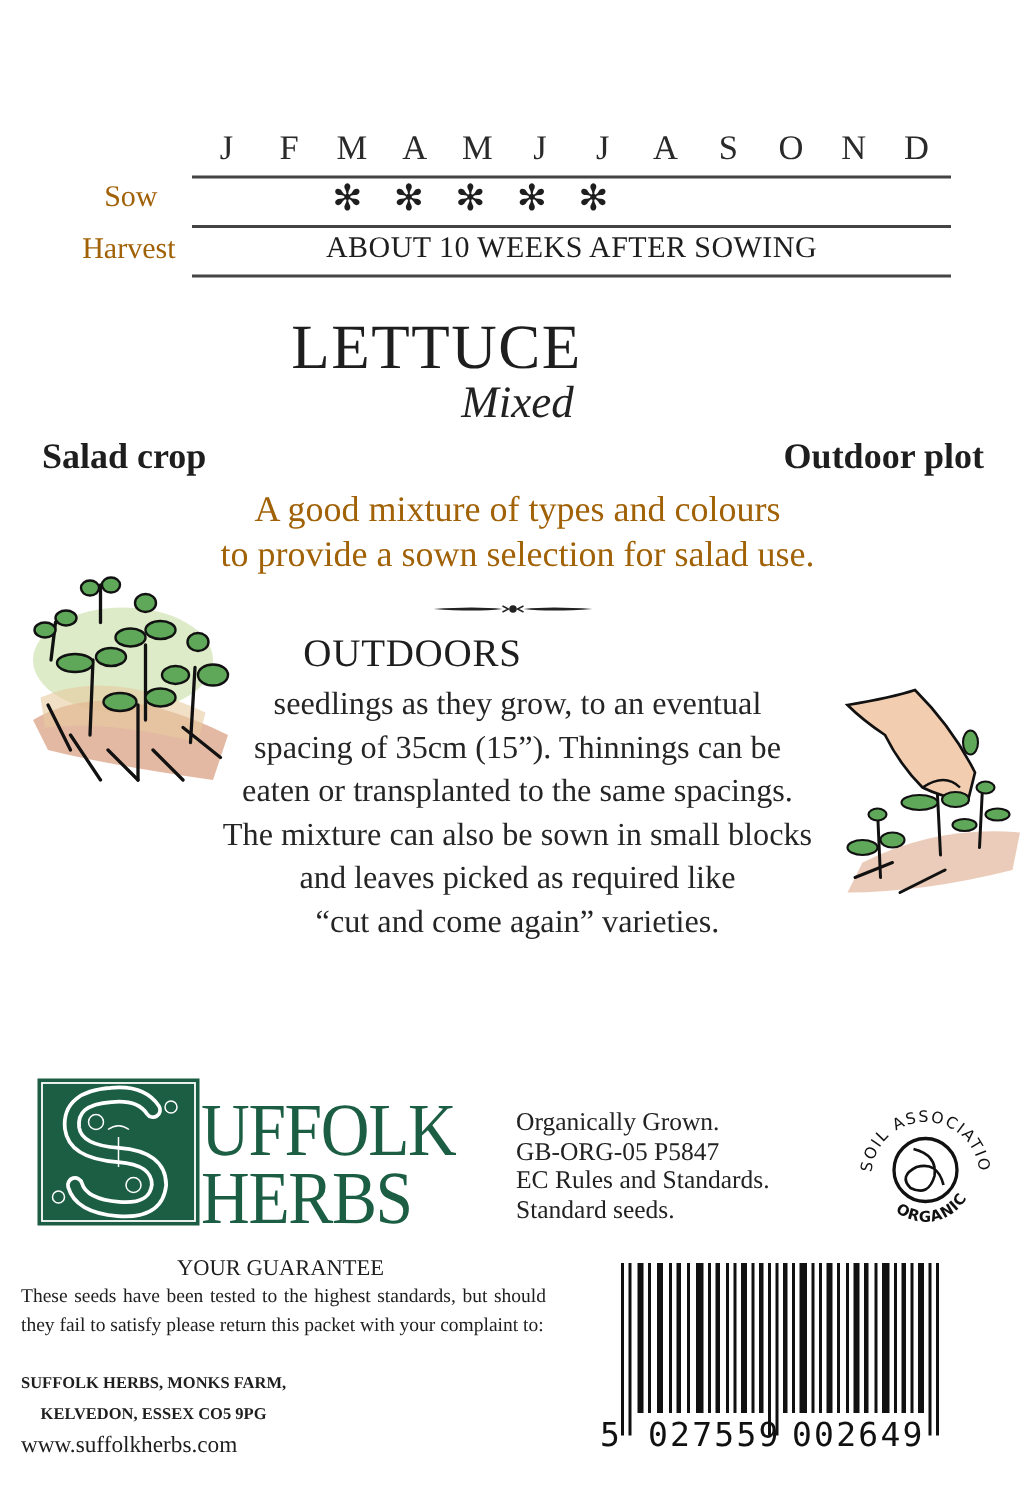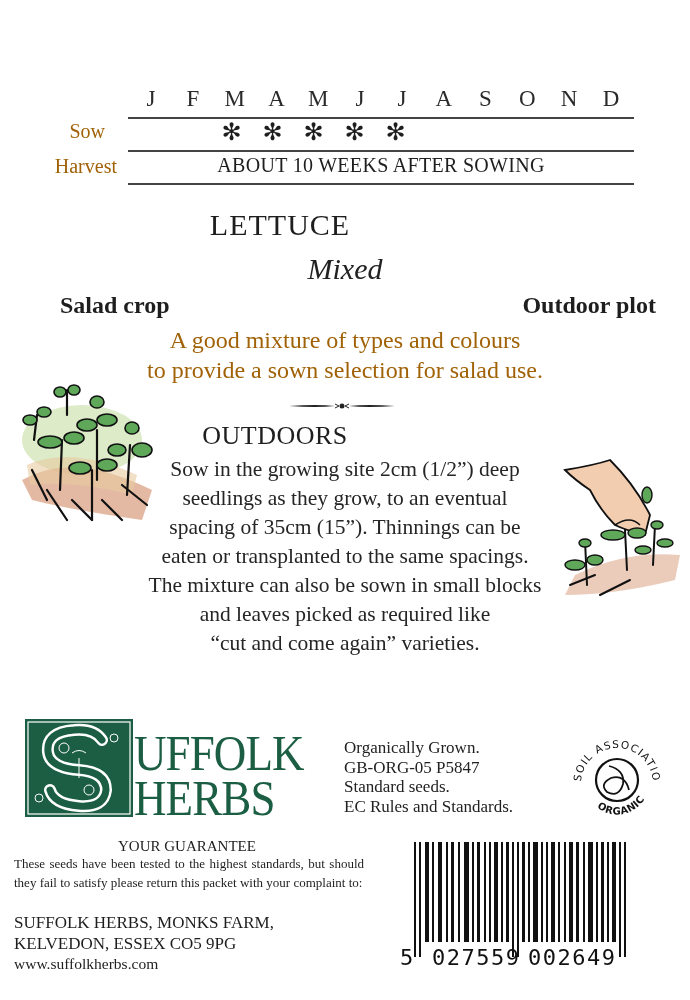--- a/index.html
+++ b/index.html
@@ -15,43 +15,43 @@
     .r2 { left:128px; top:150px; width:506px; }
     .r3 { left:128px; top:183px; width:506px; }
     .row-label { font-family:"Liberation Serif", serif; font-size:20px; color:#a16207; text-align:right; width:105px; left:0; }
     .sow-label { top:120px; }
     .harvest-label { top:155px;margin-left:12px; }
     .sow-stars { left:211px; top:118px; font-size:24px; font-family:"DejaVu Sans", sans-serif; display:flex; gap:0; }
     .sow-stars span { width:41px; text-align:center; }
     .harvest-text { left:128px; width:506px; top:154px; text-align:center; font-family:"Liberation Serif", serif; font-size:20px; letter-spacing:0.3px; }
 
     
-    .title { left:0; width:560px; top:208px; text-align:center; font-family:"Liberation Serif", serif; font-size:30px; letter-spacing:1px; color:#1e1e1e; }
+    .title { left:11px; width:560px; top:208px; text-align:center; font-family:"Liberation Serif", serif; font-size:42px; letter-spacing:1px; color:#1e1e1e; }
     .subtitle { left:0; width:690px; top:252px; text-align:center; font-family:"Liberation Serif", serif; font-style:italic; font-size:30px; color:#222; }
-    .tag-left { left:28px; top:292px; font-family:"Liberation Serif", serif; font-weight:bold; font-size:24px;margin-left:32px; }
+    .tag-left { left:28px; top:292px; font-family:"Liberation Serif", serif; font-weight:bold; font-size:24px; }
     .tag-right { right:34px; top:292px; font-family:"Liberation Serif", serif; font-weight:bold; font-size:24px; }
     .desc { left:0; width:690px; top:325px; text-align:center; font-family:"Liberation Serif", serif; font-size:24px; line-height:30px; color:#a16207; }
     .divider { left:287px; top:402px; width:110px; height:8px; }
 
     .section-head { left:0; width:550px; top:421px; text-align:center; font-family:"Liberation Serif", serif; font-size:26px; letter-spacing:0.5px; }
     .body-text { left:130px; width:430px; top:455px; text-align:center; font-family:"Liberation Serif", serif; font-size:21.5px; line-height:29px; color:#252525; }
 
     .ill-left { left:12px; top:370px; width:150px; height:160px; }
     .ill-right { left:555px; top:455px; width:130px; height:150px; }
 
     
     .logo { left:24px; top:718px; width:110px; height:100px; }
     .logo-text1 { left:134px; top:730px; font-family:"Liberation Serif", serif; font-size:50px; color:#1b5e43; letter-spacing:-1px; line-height:46px; transform:scaleX(0.9); transform-origin:left; }
     .logo-text2 { left:134px; top:775px; font-family:"Liberation Serif", serif; font-size:50px; color:#1b5e43; letter-spacing:-1px; line-height:46px; transform:scaleX(0.9); transform-origin:left; }
     .organic-info { left:344px; top:738px; font-family:"Liberation Serif", serif; font-size:17px; line-height:19.5px; color:#222; }
     .soil-badge { left:567px; top:728px; width:100px; height:100px; }
 
     .guarantee-head { left:14px; width:346px; top:838px; text-align:center; font-family:"Liberation Serif", serif; font-size:15px; }
     .guarantee-text { left:14px; top:855px; width:350px; font-family:"Liberation Serif", serif; font-size:13px; line-height:18.5px; text-align:justify; }
-    .guarantee-addr { left:14px; top:912px; font-family:"Liberation Serif", serif; font-weight:normal; font-size:17px; line-height:21px; }
+    .guarantee-addr { left:14px; top:912px; font-family:"Liberation Serif", serif; font-weight:bold; font-size:11px; line-height:21px;text-align:center; }
     .guarantee-url { left:14px; top:955px; font-family:"Liberation Serif", serif; font-size:15.5px; }
 
     .barcode { left:398px; top:842px; width:245px; height:125px; }
     .barcode-num { left:398px; top:945px; width:245px; font-family:"DejaVu Sans Mono", monospace; font-size:22px; color:#111; }
   </style>
 </head>
 <body>
 
 <div class="abs cal-months">
   <span>J</span>
@@ -126,21 +126,20 @@
       <ellipse cx="32" cy="42" rx="7" ry="5"></ellipse>
     <ellipse cx="48" cy="22" rx="6" ry="5"></ellipse>
       <ellipse cx="62" cy="20" rx="6" ry="5"></ellipse>
     <ellipse cx="85" cy="32" rx="7" ry="6"></ellipse>
       <ellipse cx="120" cy="58" rx="7" ry="6"></ellipse>
   </g>
 </svg>
 
 <div class="abs section-head">OUTDOORS</div>
 <div class="abs body-text">
-  <div>Sow in the growing site 2cm (1/2”) deep</div>
   <div>seedlings as they grow, to an eventual</div>
   <div>spacing of  35cm (15”). Thinnings can be</div>
   <div>eaten or transplanted to the same spacings.</div>
   <div>The mixture can also be sown in small blocks</div>
   <div>and leaves picked as required like</div>
   <div>“cut and come again” varieties.</div>
 </div>
 
 <svg class="abs ill-right" viewBox="0 0 130 150">
   <path d="M20 120 Q70 95 125 100 L120 125 Q60 140 10 140Z" fill="#e2b79c" opacity="0.7"></path>
@@ -179,22 +178,22 @@
     <path d="M55 40 L55 60"></path>
       <path d="M48 35 Q55 30 62 35"></path>
   </g>
 </svg>
 <div class="abs logo-text1">UFFOLK</div>
 <div class="abs logo-text2">HERBS</div>
 
 <div class="abs organic-info">
   <div>Organically Grown.</div>
   <div>GB-ORG-05 P5847</div>
+  <div>EC Rules and Standards.</div>
   <div>Standard seeds.</div>
-  <div>EC Rules and Standards.</div>
 </div>
 <svg class="abs soil-badge" viewBox="0 0 100 100">
   <defs>
     <path id="arcTop" d="M14 56 A36 36 0 1 1 86 56"></path>
     <path id="arcBot" d="M22 70 A32 32 0 0 0 78 70"></path>
   </defs>
   <text font-family="DejaVu Sans, sans-serif" font-size="10.5" fill="#111" letter-spacing="1.2"><textPath href="#arcTop" startOffset="2%">SOIL ASSOCIATION</textPath></text>
   <text font-family="DejaVu Sans, sans-serif" font-weight="bold" font-size="10" fill="#111" letter-spacing="0.5"><textPath href="#arcBot" startOffset="18%">ORGANIC</textPath></text>
   <circle cx="50" cy="52" r="21" fill="none" stroke="#111" stroke-width="2.2"></circle>
   <path d="M42 38 Q58 42 56 56 Q52 70 40 64 Q32 56 44 50 Q58 46 62 62" fill="none" stroke="#111" stroke-width="1.8"></path>

